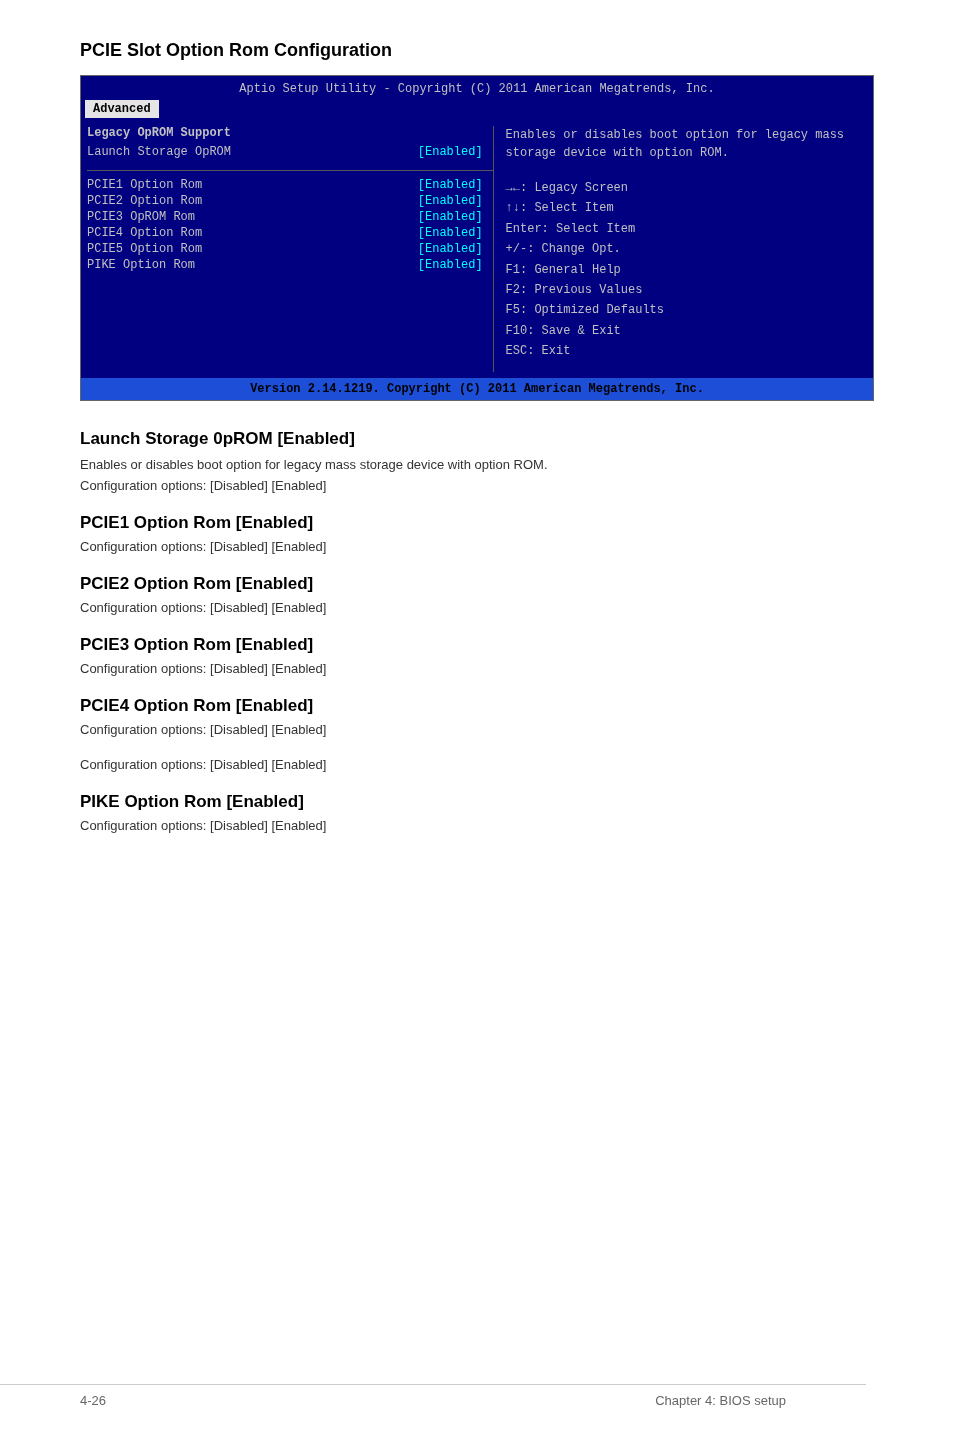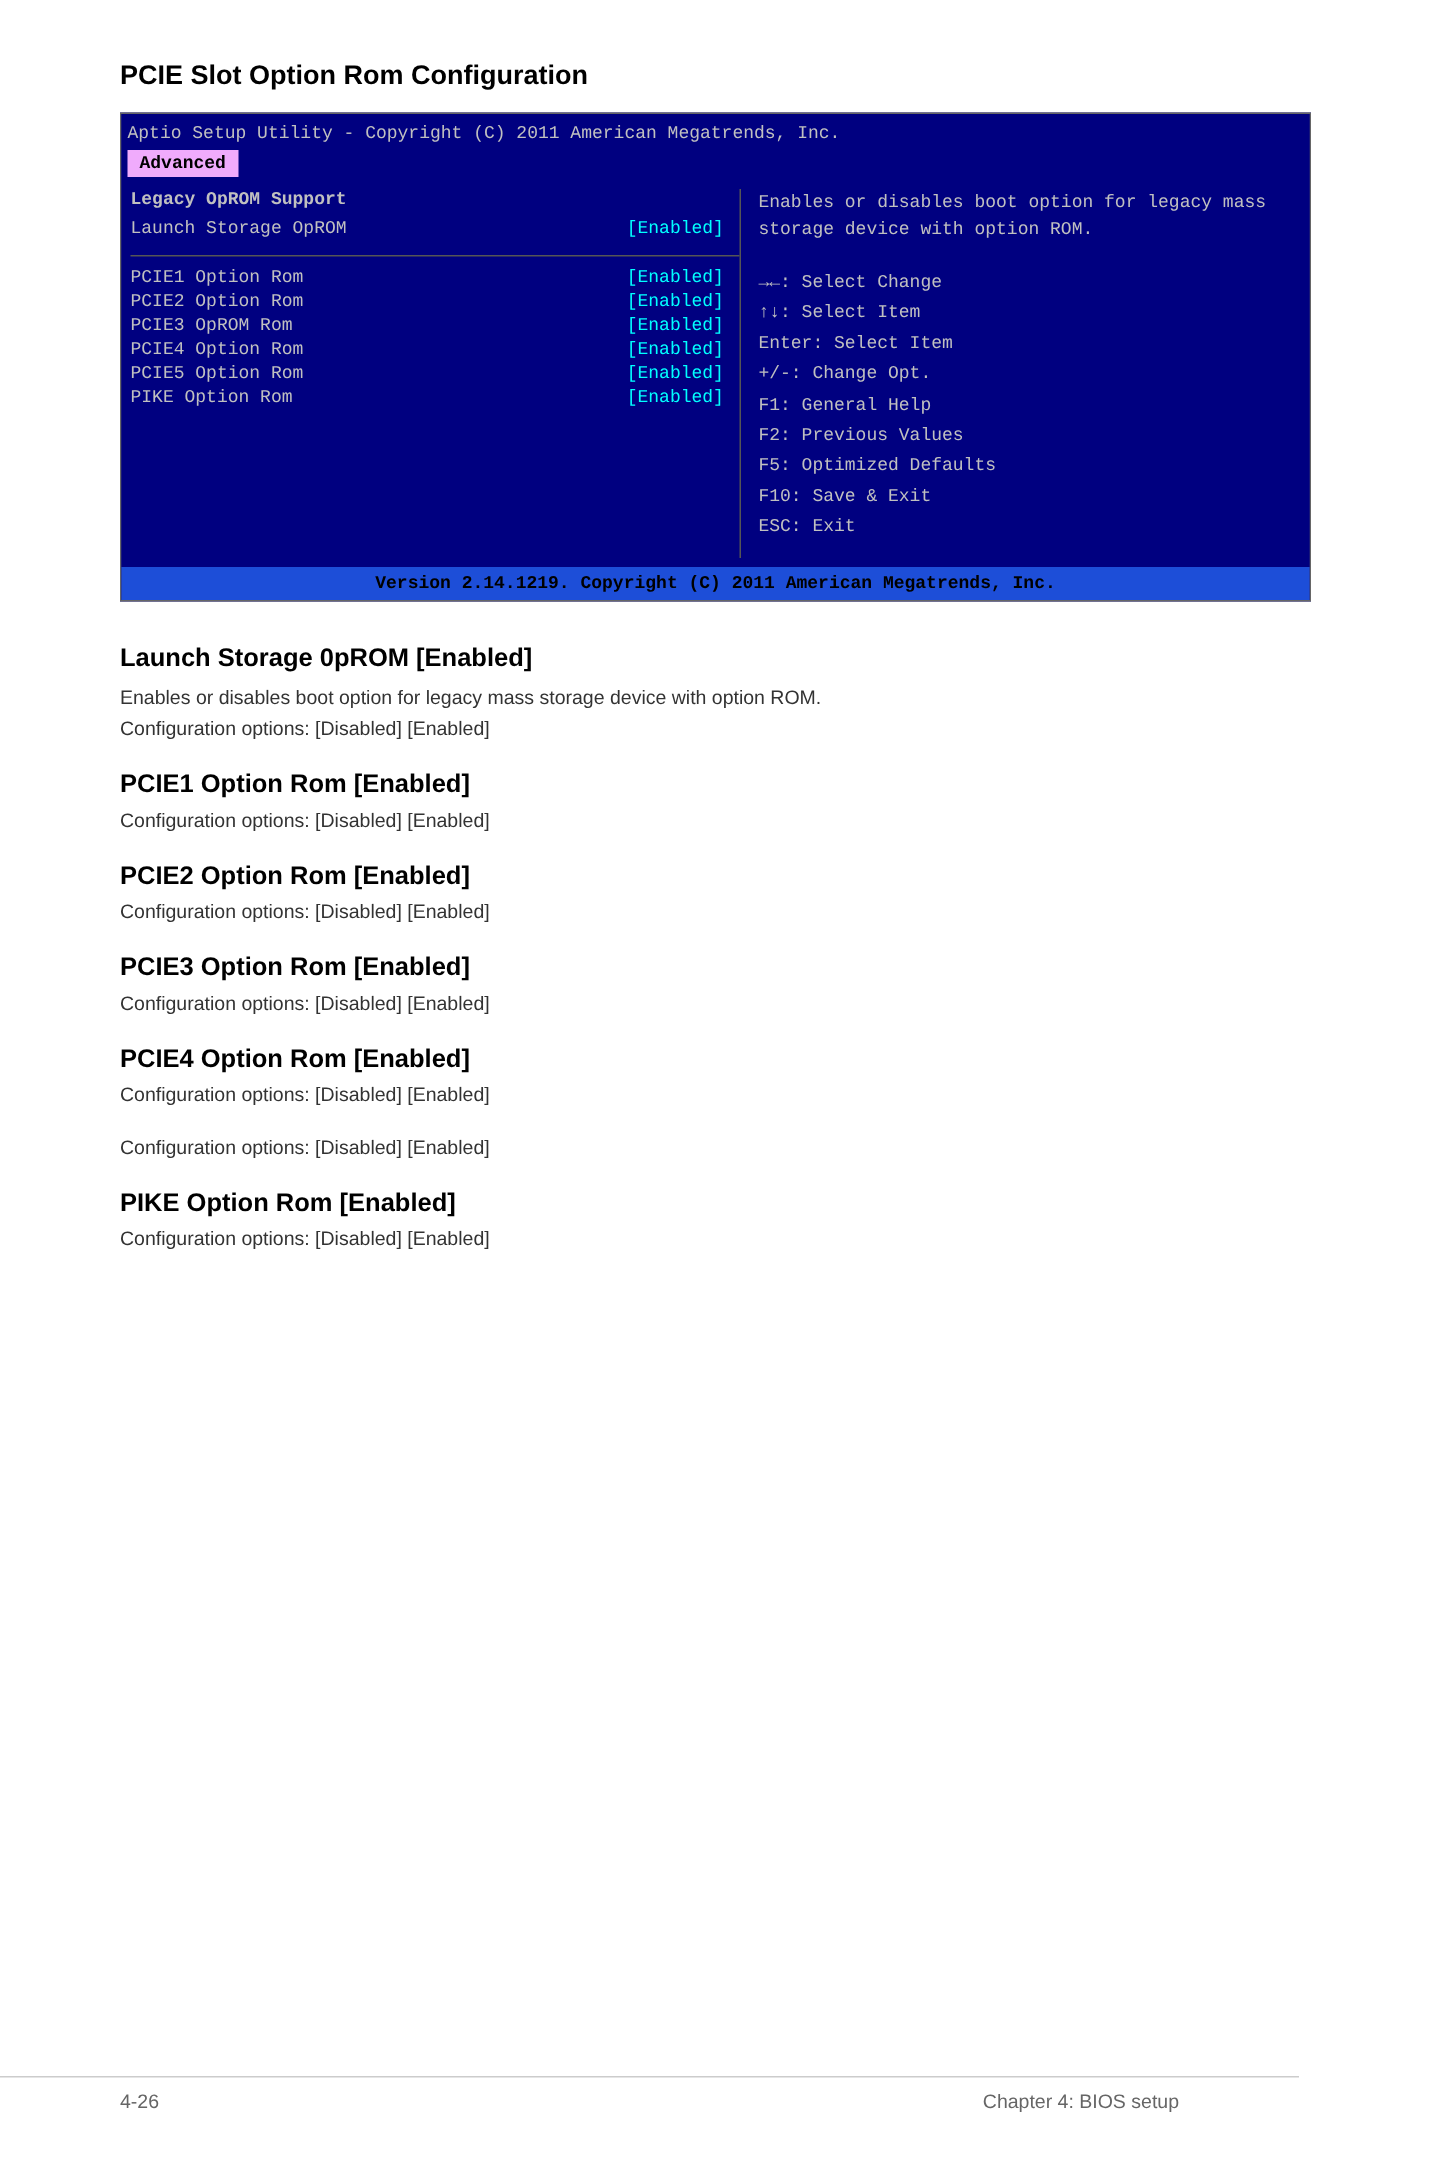--- a/index.html
+++ b/index.html
@@ -26,32 +26,33 @@
       font-family: 'Courier New', Courier, monospace;
       font-size: 12px;
       padding: 0;
       margin-bottom: 28px;
       border: 1px solid #666;
     }
 
     .bios-header {
       background: #000080;
       color: #c0c0c0;
+      text-align: center;
       padding: 6px 4px 2px 4px;
     }
 
     .bios-tab-bar {
       background: #000080;
       padding: 2px 4px 0 4px;
       display: flex;
       gap: 0;
     }
 
     .bios-tab {
-      background: #f0abfc;
+      background: #e5e5e5;
       color: #000;
       padding: 2px 8px;
       font-family: 'Courier New', Courier, monospace;
       font-size: 12px;
       font-weight: bold;
     }
 
     .bios-body {
       display: flex;
       background: #000080;
@@ -214,21 +215,21 @@
           <div class="bios-row">
     <span class="bios-row-label">PIKE Option Rom</span>
     <span class="bios-row-value">[Enabled]</span>
   </div>
         </div>
     </div>
 
     <div class="bios-right">
       <div class="bios-help-text">Enables or disables boot option for legacy mass storage device with option ROM.</div>
       <div class="bios-keys" id="bios-keys-container">
-          <div>→←: Select Change</div>
+          <div>→←: Legacy Screen</div>
           <div>↑↓:  Select Item</div>
           <div>Enter: Select Item</div>
           <div>+/-: Change Opt.</div>
           <div>F1: General Help</div>
           <div>F2: Previous Values</div>
           <div>F5: Optimized Defaults</div>
           <div>F10: Save &amp; Exit</div>
           <div>ESC: Exit</div>
         </div>
     </div>

